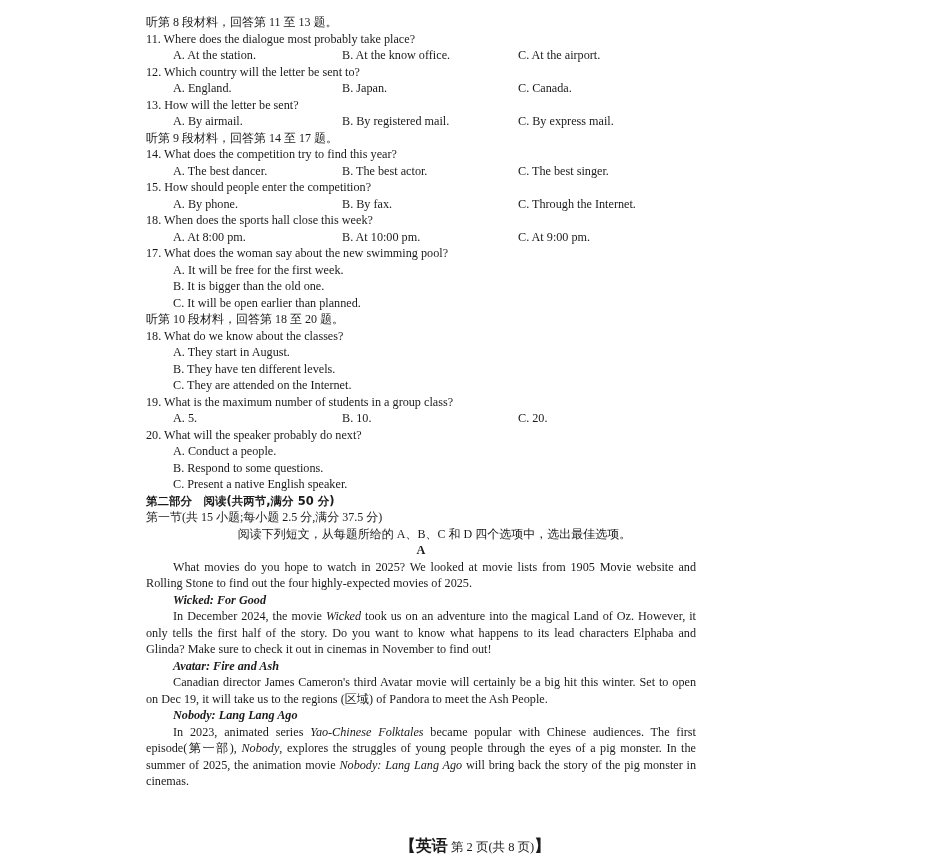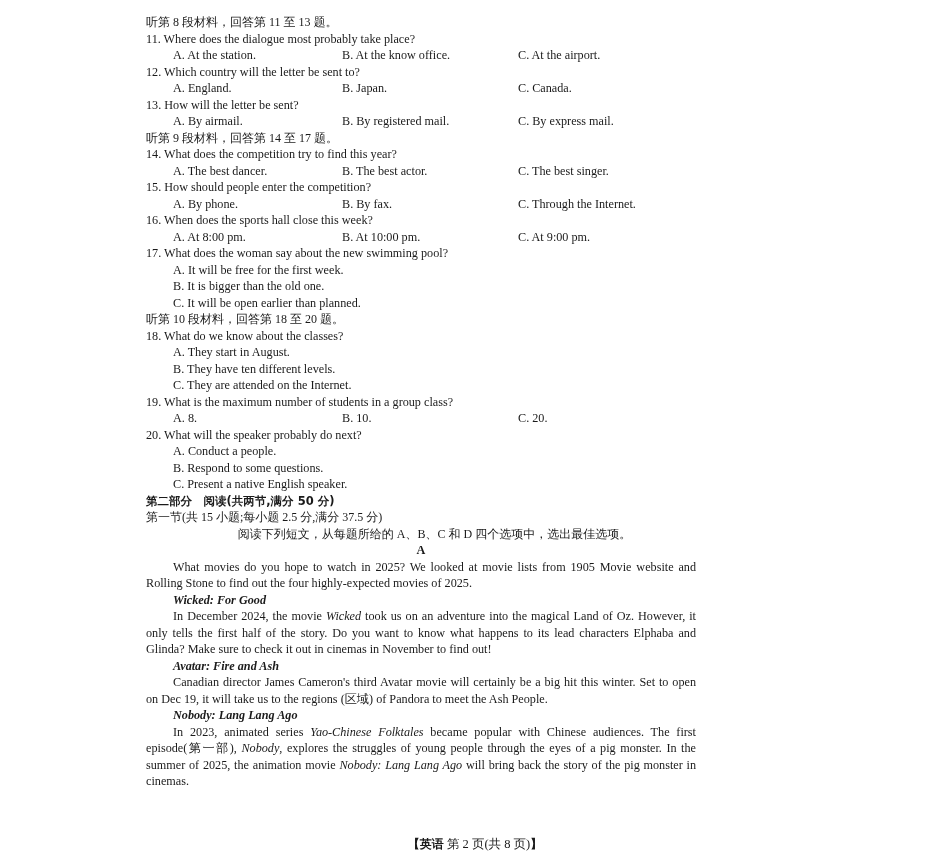--- a/index.html
+++ b/index.html
@@ -11,21 +11,21 @@
   .opt-row .c1 { width: 169px; }
   .opt-row .c2 { width: 176px; }
   .opt-single { padding-left: 27px; height: 16.5px; white-space: nowrap; }
   .cn-bold { font-family: "DejaVu Sans", sans-serif; font-weight: bold; font-size: 11.5px; }
   .cn { font-size: 12px; }
   .indent { padding-left: 27px; text-align: center; }
   .center { text-align: center; font-weight: bold; }
   .para { text-align: justify; text-indent: 27px; line-height: 16.5px; }
   .movie-title { padding-left: 27px; font-weight: bold; font-style: italic; height: 16.5px; }
   .footer { position: absolute; top: 836px; left: 0; width: 950px; text-align: center; font-size: 12.5px; }
-  .footer .b { font-family: Liberation Sans, sans-serif; font-weight: bold; font-size: 12px; }
+  .footer .b { font-family: Liberation Sans, sans-serif; font-weight: bold; font-size: 16px; }
   i { }
 </style>
 </head>
 <body>
 
 <div class="page">
 
   <div class="line cn">听第 8 段材料，回答第 11 至 13 题。</div>
 
   <div class="line">11. Where does the dialogue most probably take place?</div>
@@ -58,42 +58,42 @@
     <span>C. The best singer.</span>
   </div>
 
   <div class="line">15. How should people enter the competition?</div>
   <div class="opt-row">
     <span class="c1">A. By phone.</span>
     <span class="c2">B. By fax.</span>
     <span>C. Through the Internet.</span>
   </div>
 
-  <div class="line">16. When does the sports hall close this week?</div>
+  <div class="line">18. When does the sports hall close this week?</div>
   <div class="opt-row">
     <span class="c1">A. At 8:00 pm.</span>
     <span class="c2">B. At 10:00 pm.</span>
     <span>C. At 9:00 pm.</span>
   </div>
 
   <div class="line">17. What does the woman say about the new swimming pool?</div>
   <div class="opt-single">A. It will be free for the first week.</div>
   <div class="opt-single">B. It is bigger than the old one.</div>
   <div class="opt-single">C. It will be open earlier than planned.</div>
 
   <div class="line cn">听第 10 段材料，回答第 18 至 20 题。</div>
 
   <div class="line">18. What do we know about the classes?</div>
   <div class="opt-single">A. They start in August.</div>
   <div class="opt-single">B. They have ten different levels.</div>
   <div class="opt-single">C. They are attended on the Internet.</div>
 
   <div class="line">19. What is the maximum number of students in a group class?</div>
   <div class="opt-row">
-    <span class="c1">A. 8.</span>
+    <span class="c1">A. 5.</span>
     <span class="c2">B. 10.</span>
     <span>C. 20.</span>
   </div>
 
   <div class="line">20. What will the speaker probably do next?</div>
   <div class="opt-single">A. Conduct a people.</div>
   <div class="opt-single">B. Respond to some questions.</div>
   <div class="opt-single">C. Present a native English speaker.</div>
 
   <div class="line cn-bold">第二部分　阅读(共两节,满分 50 分)</div>

